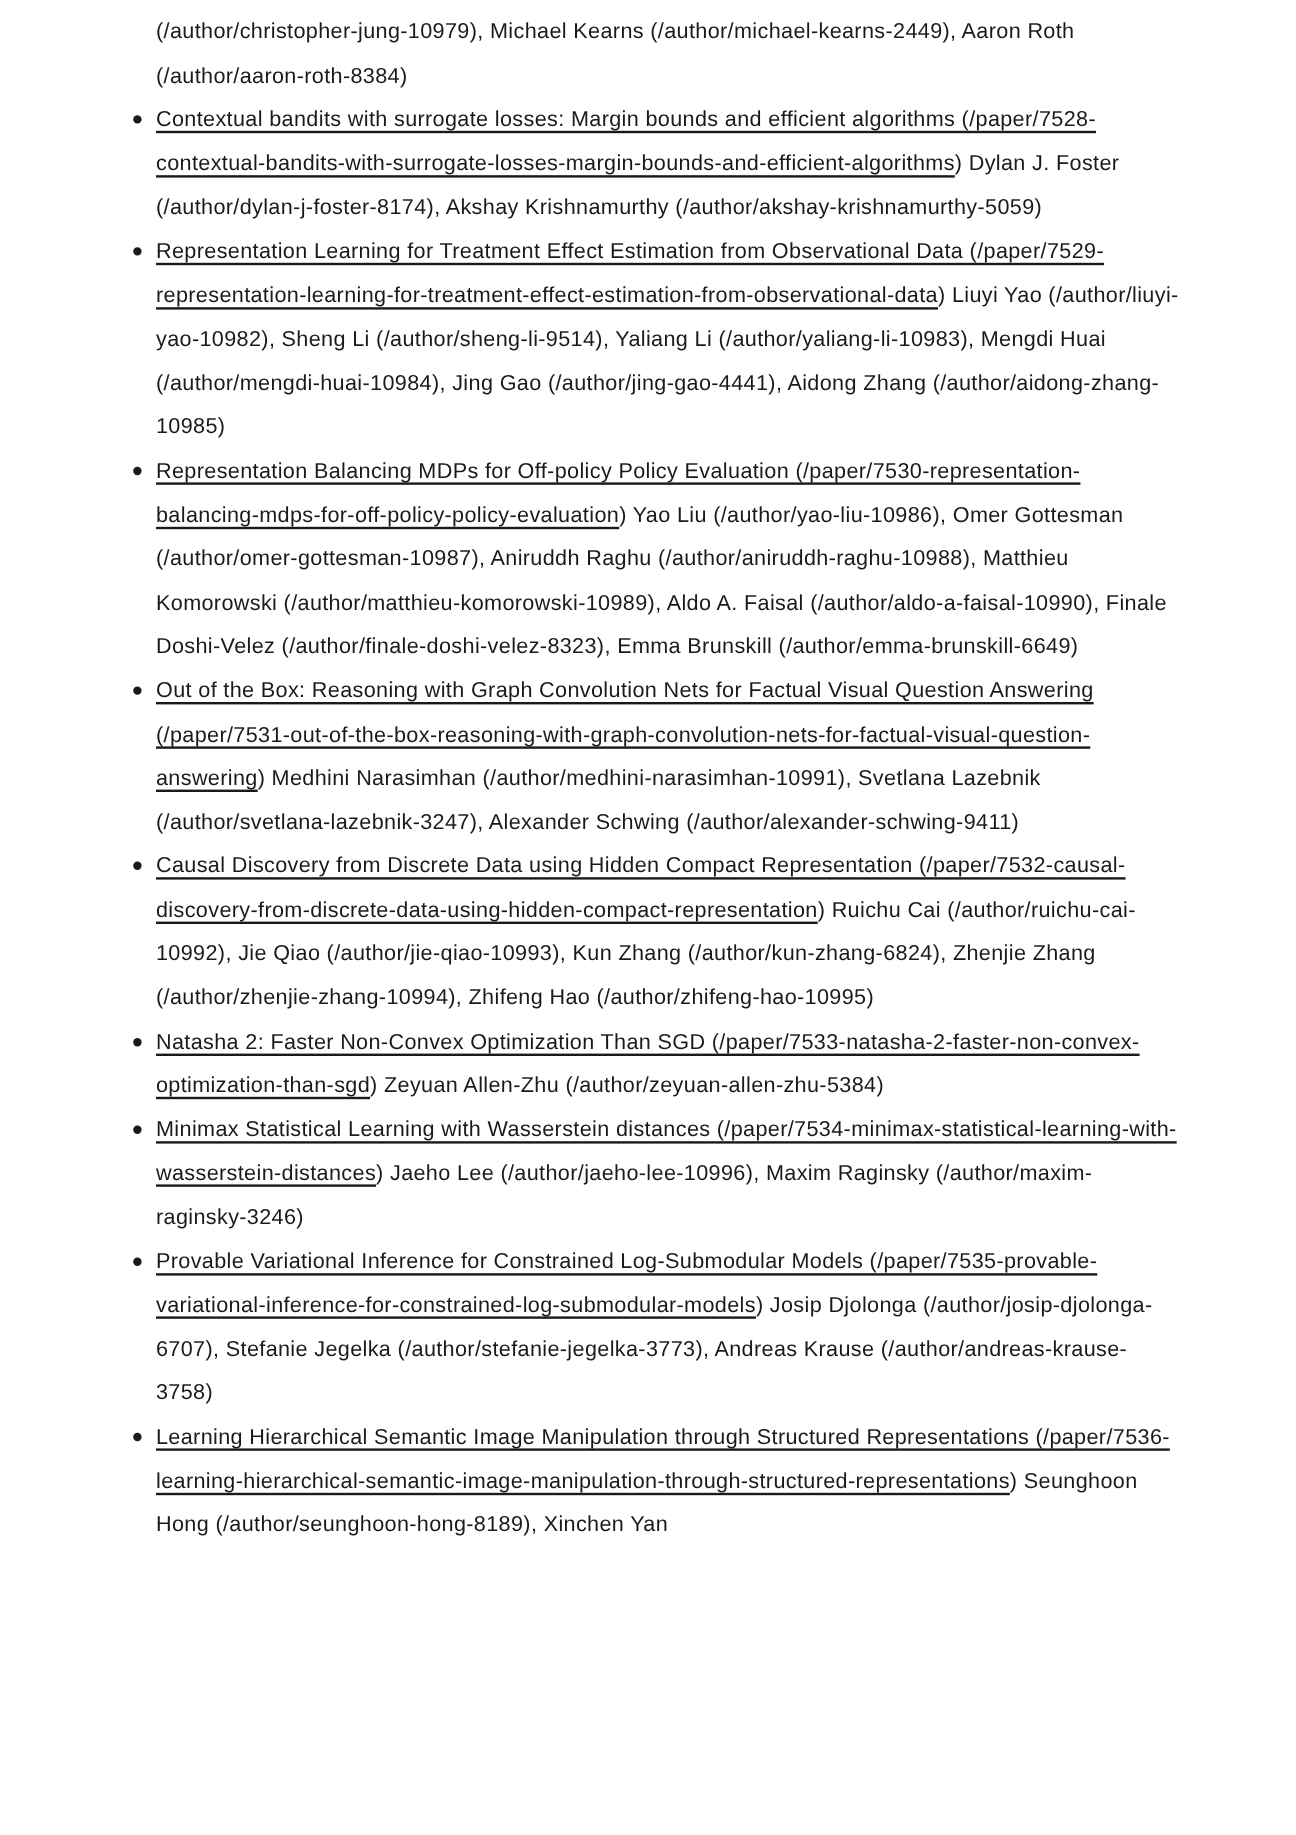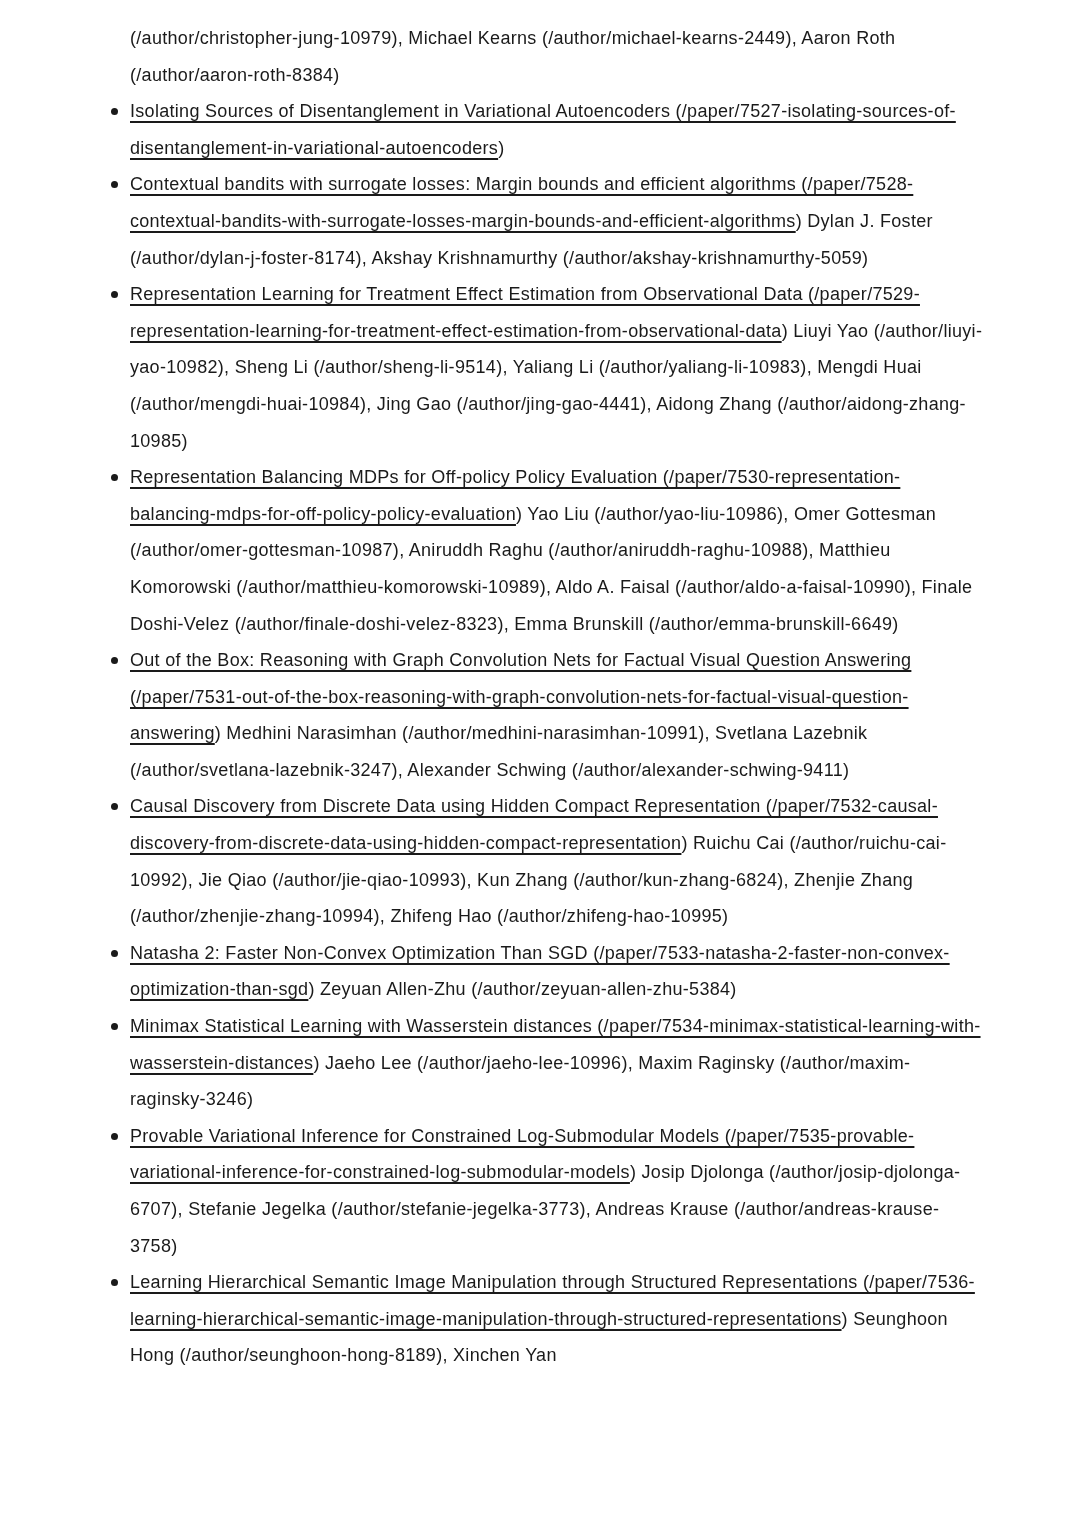--- a/index.html
+++ b/index.html
@@ -7,21 +7,21 @@
     padding: 0;
     background: #ffffff;
     width: 1080px;
     height: 1529px;
     overflow: hidden;
   }
   .page {
     box-sizing: border-box;
     width: 1080px;
     height: 1529px;
-    padding: 20px 94px 0 130px;
+    padding: 8px 94px 0 130px;
     font-family: "Liberation Sans", "DejaVu Sans", sans-serif;
     font-size: 18px;
     line-height: 36.6px;
     letter-spacing: 0.3px;
     color: #1a1a1a;
     text-align: left;
   }
   .cont {
     margin: 0;
     padding: 0;
@@ -57,21 +57,20 @@
     color: #1a1a1a;
     text-decoration: none;
   }
 </style>
 </head>
 <body>
 
 <div class="page">
   <p class="cont">(/author/christopher-jung-10979), Michael Kearns (/author/michael-kearns-2449), Aaron Roth (/author/aaron-roth-8384)</p>
   <ul class="papers" id="papers-list">
-      <li><span class="bullet"></span><a class="plink">Isolating Sources of Disentanglement in Variational Autoencoders (/paper/7527-isolating-sources-of-disentanglement-in-variational-autoencoders</a><span class="close-paren">)</span><span class="authors"></span></li>
       <li><span class="bullet"></span><a class="plink">Contextual bandits with surrogate losses: Margin bounds and efficient algorithms (/paper/7528-contextual-bandits-with-surrogate-losses-margin-bounds-and-efficient-algorithms</a><span class="close-paren">)</span><span class="authors"> Dylan J. Foster (/author/dylan-j-foster-8174), Akshay Krishnamurthy (/author/akshay-krishnamurthy-5059)</span></li>
       <li><span class="bullet"></span><a class="plink">Representation Learning for Treatment Effect Estimation from Observational Data (/paper/7529-representation-learning-for-treatment-effect-estimation-from-observational-data</a><span class="close-paren">)</span><span class="authors"> Liuyi Yao (/author/liuyi-yao-10982), Sheng Li (/author/sheng-li-9514), Yaliang Li (/author/yaliang-li-10983), Mengdi Huai (/author/mengdi-huai-10984), Jing Gao (/author/jing-gao-4441), Aidong Zhang (/author/aidong-zhang-10985)</span></li>
       <li><span class="bullet"></span><a class="plink">Representation Balancing MDPs for Off-policy Policy Evaluation (/paper/7530-representation-balancing-mdps-for-off-policy-policy-evaluation</a><span class="close-paren">)</span><span class="authors"> Yao Liu (/author/yao-liu-10986), Omer Gottesman (/author/omer-gottesman-10987), Aniruddh Raghu (/author/aniruddh-raghu-10988), Matthieu Komorowski (/author/matthieu-komorowski-10989), Aldo A. Faisal (/author/aldo-a-faisal-10990), Finale Doshi-Velez (/author/finale-doshi-velez-8323), Emma Brunskill (/author/emma-brunskill-6649)</span></li>
       <li><span class="bullet"></span><a class="plink">Out of the Box: Reasoning with Graph Convolution Nets for Factual Visual Question Answering (/paper/7531-out-of-the-box-reasoning-with-graph-convolution-nets-for-factual-visual-question-answering</a><span class="close-paren">)</span><span class="authors"> Medhini Narasimhan (/author/medhini-narasimhan-10991), Svetlana Lazebnik (/author/svetlana-lazebnik-3247), Alexander Schwing (/author/alexander-schwing-9411)</span></li>
       <li><span class="bullet"></span><a class="plink">Causal Discovery from Discrete Data using Hidden Compact Representation (/paper/7532-causal-discovery-from-discrete-data-using-hidden-compact-representation</a><span class="close-paren">)</span><span class="authors"> Ruichu Cai (/author/ruichu-cai-10992), Jie Qiao (/author/jie-qiao-10993), Kun Zhang (/author/kun-zhang-6824), Zhenjie Zhang (/author/zhenjie-zhang-10994), Zhifeng Hao (/author/zhifeng-hao-10995)</span></li>
       <li><span class="bullet"></span><a class="plink">Natasha 2: Faster Non-Convex Optimization Than SGD (/paper/7533-natasha-2-faster-non-convex-optimization-than-sgd</a><span class="close-paren">)</span><span class="authors"> Zeyuan Allen-Zhu (/author/zeyuan-allen-zhu-5384)</span></li>
       <li><span class="bullet"></span><a class="plink">Minimax Statistical Learning with Wasserstein distances (/paper/7534-minimax-statistical-learning-with-wasserstein-distances</a><span class="close-paren">)</span><span class="authors"> Jaeho Lee (/author/jaeho-lee-10996), Maxim Raginsky (/author/maxim-raginsky-3246)</span></li>
       <li><span class="bullet"></span><a class="plink">Provable Variational Inference for Constrained Log-Submodular Models (/paper/7535-provable-variational-inference-for-constrained-log-submodular-models</a><span class="close-paren">)</span><span class="authors"> Josip Djolonga (/author/josip-djolonga-6707), Stefanie Jegelka (/author/stefanie-jegelka-3773), Andreas Krause (/author/andreas-krause-3758)</span></li>
       <li><span class="bullet"></span><a class="plink">Learning Hierarchical Semantic Image Manipulation through Structured Representations (/paper/7536-learning-hierarchical-semantic-image-manipulation-through-structured-representations</a><span class="close-paren">)</span><span class="authors"> Seunghoon Hong (/author/seunghoon-hong-8189), Xinchen Yan</span></li>
     </ul>

